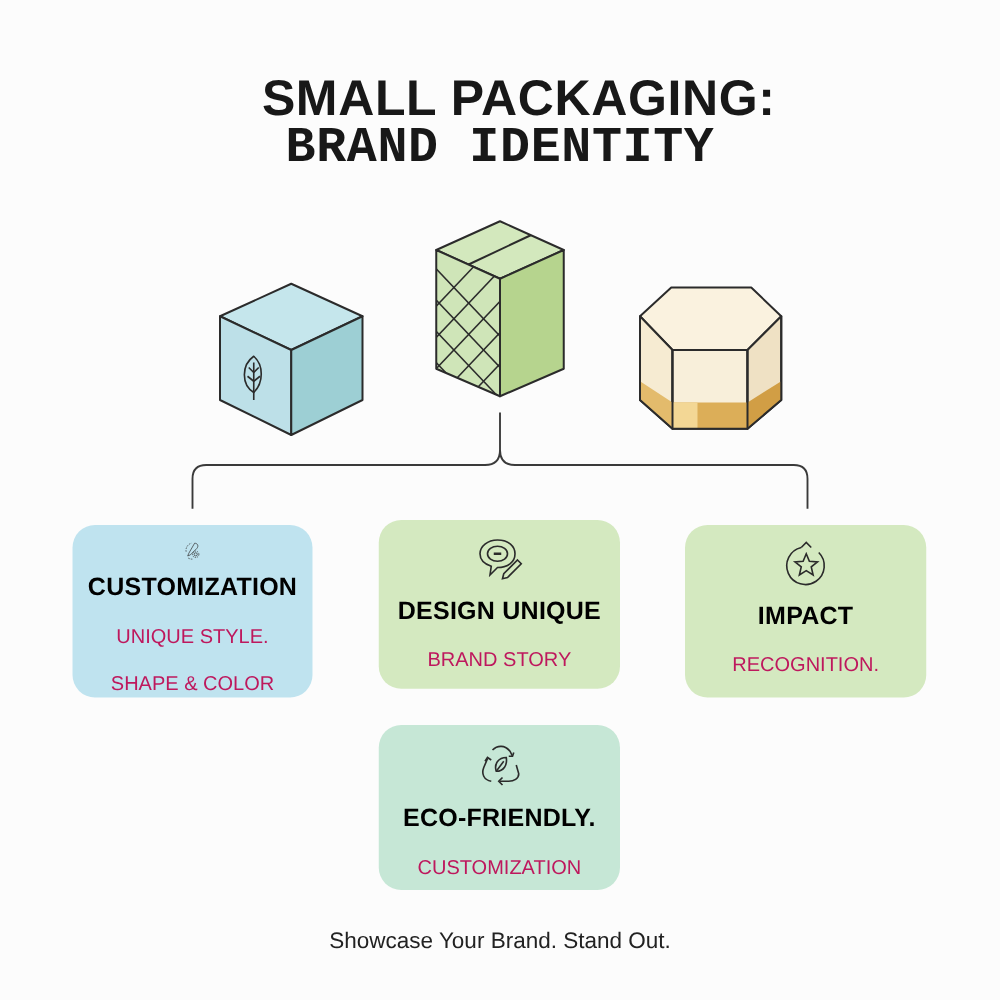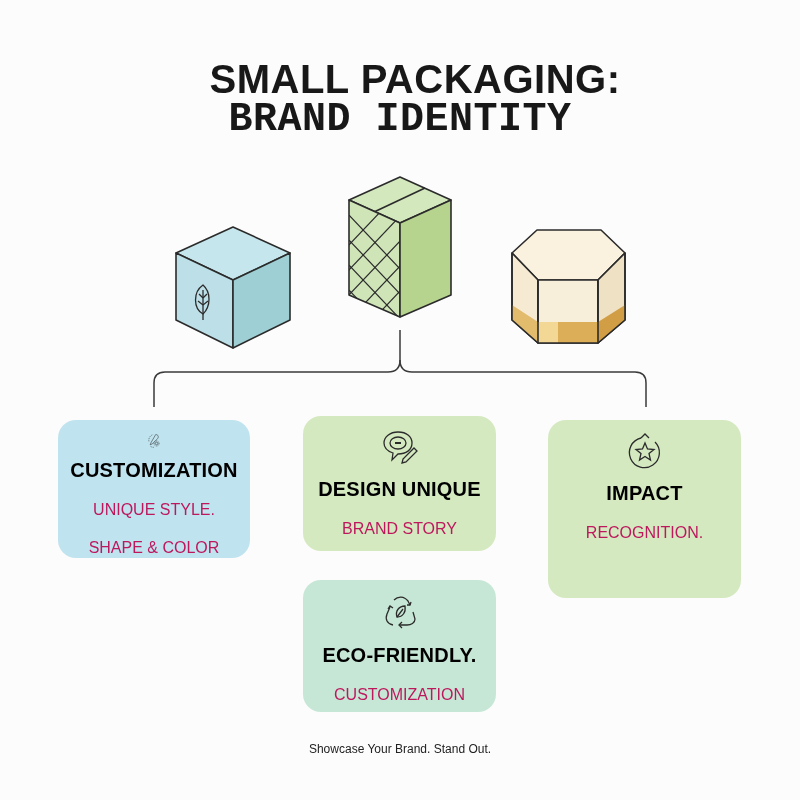--- a/index.html
+++ b/index.html
@@ -16,25 +16,25 @@
     svg.art { position: absolute; left: 0; top: 0; width: 800px; height: 800px; }
     .card {
       position: absolute; border-radius: 18px; text-align: center;
       display: flex; flex-direction: column; align-items: center;
     }
     .card .icon { width: 40px; height: 40px; margin-top: 12px; }
     .card .head { font-weight: bold; font-size: 20px; margin-top: 10px; color: #000000; letter-spacing: 0.2px; }
     .card .sub { font-size: 16px; line-height: 20px; color: #be185d; margin-top: 18px; }
     #card-customization { left: 58px; top: 420px; width: 192px; height: 138px; background: #bfe3ef; }
     #card-design { left: 303px; top: 416px; width: 193px; height: 135px; background: #d4e9c0; }
-    #card-impact { left: 548px; top: 420px; width: 193px; height: 178px; background: #d4e9c0; }
+    #card-impact { left: 548px; top: 420px; width: 193px; height: 138px; background: #d4e9c0; }
     #card-eco { left: 303px; top: 580px; width: 193px; height: 132px; background: #c6e7d6; }
     #card-eco .head { margin-top: 12px; }
     .tagline {
-      position: absolute; top: 742px; left: 0; width: 800px; text-align: center; font-size: 12px; color: #222;
+      position: absolute; top: 742px; left: 0; width: 800px; text-align: center; font-size: 18px; color: #222;
     }
   </style>
 </head>
 <body>
 
 <div class="title l1">SMALL PACKAGING:</div>
 <div class="title l2">BRAND IDENTITY</div>
 
 <svg class="art" viewBox="0 0 800 800">
   <g stroke="#2b2b2b" stroke-width="1.6" stroke-linejoin="round">

